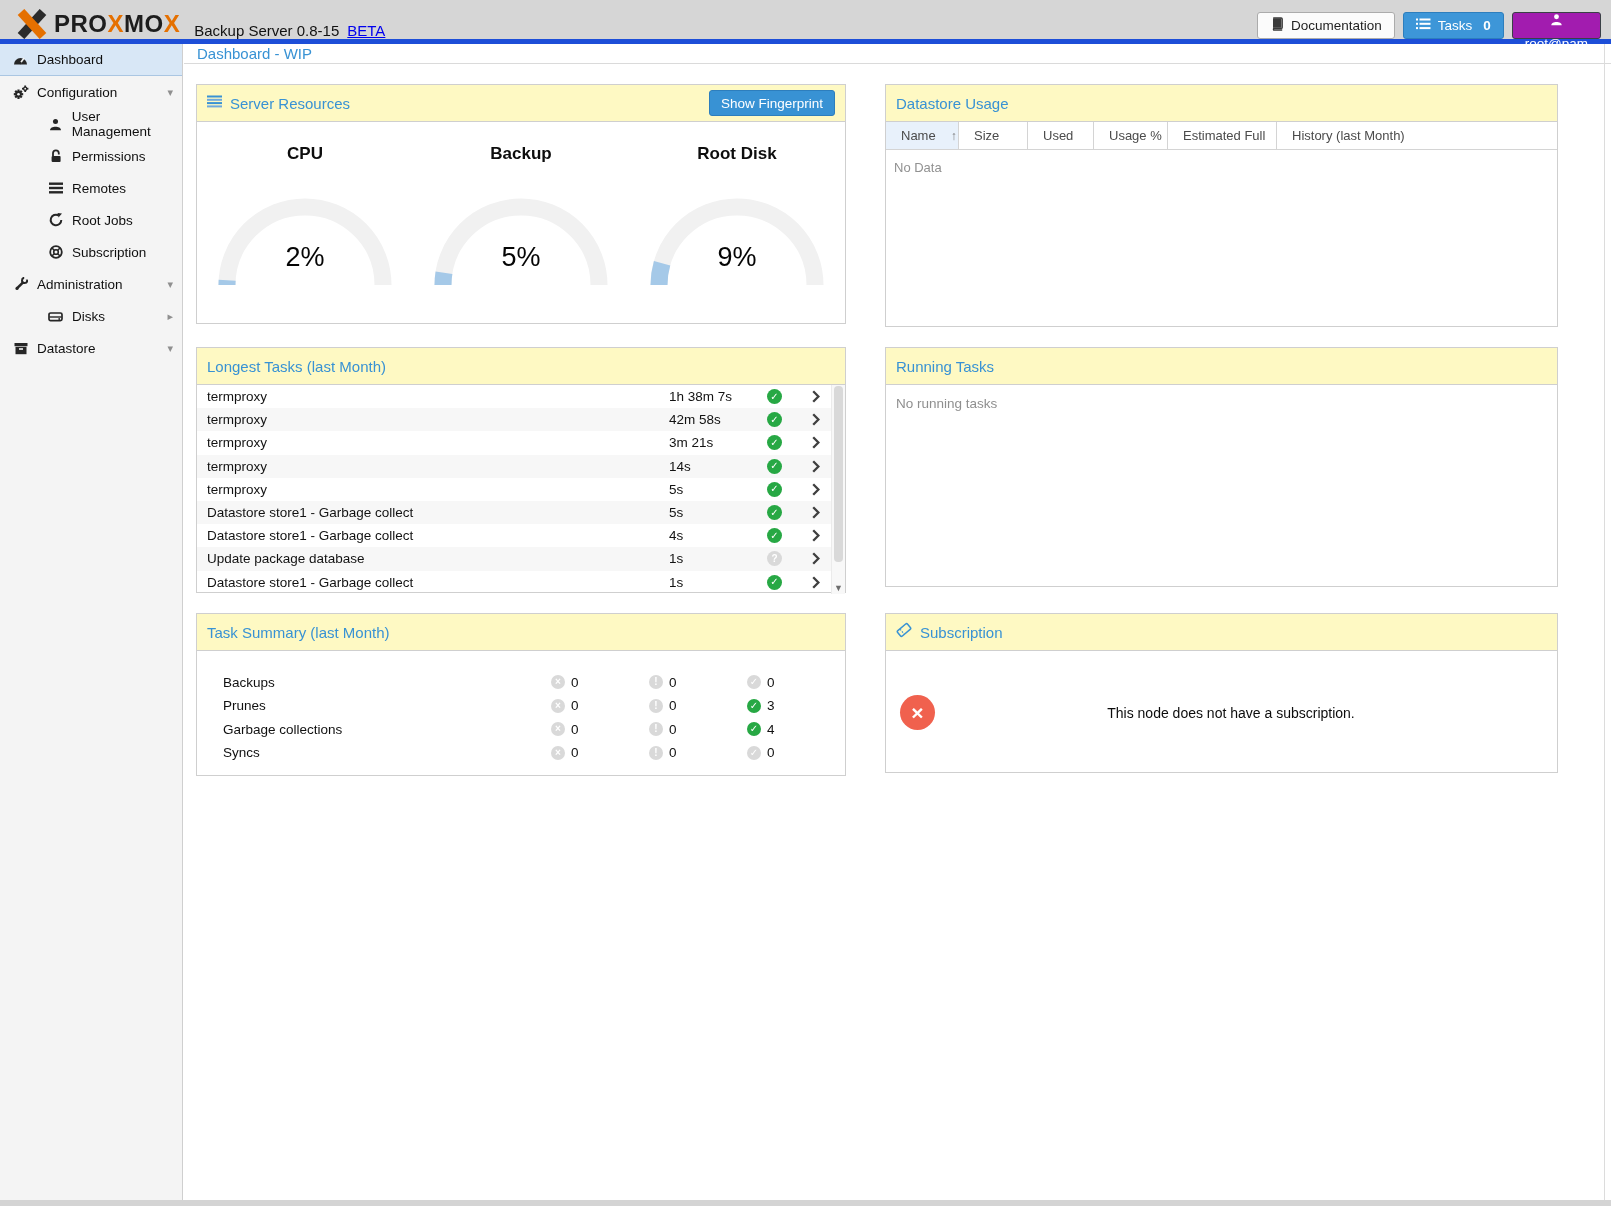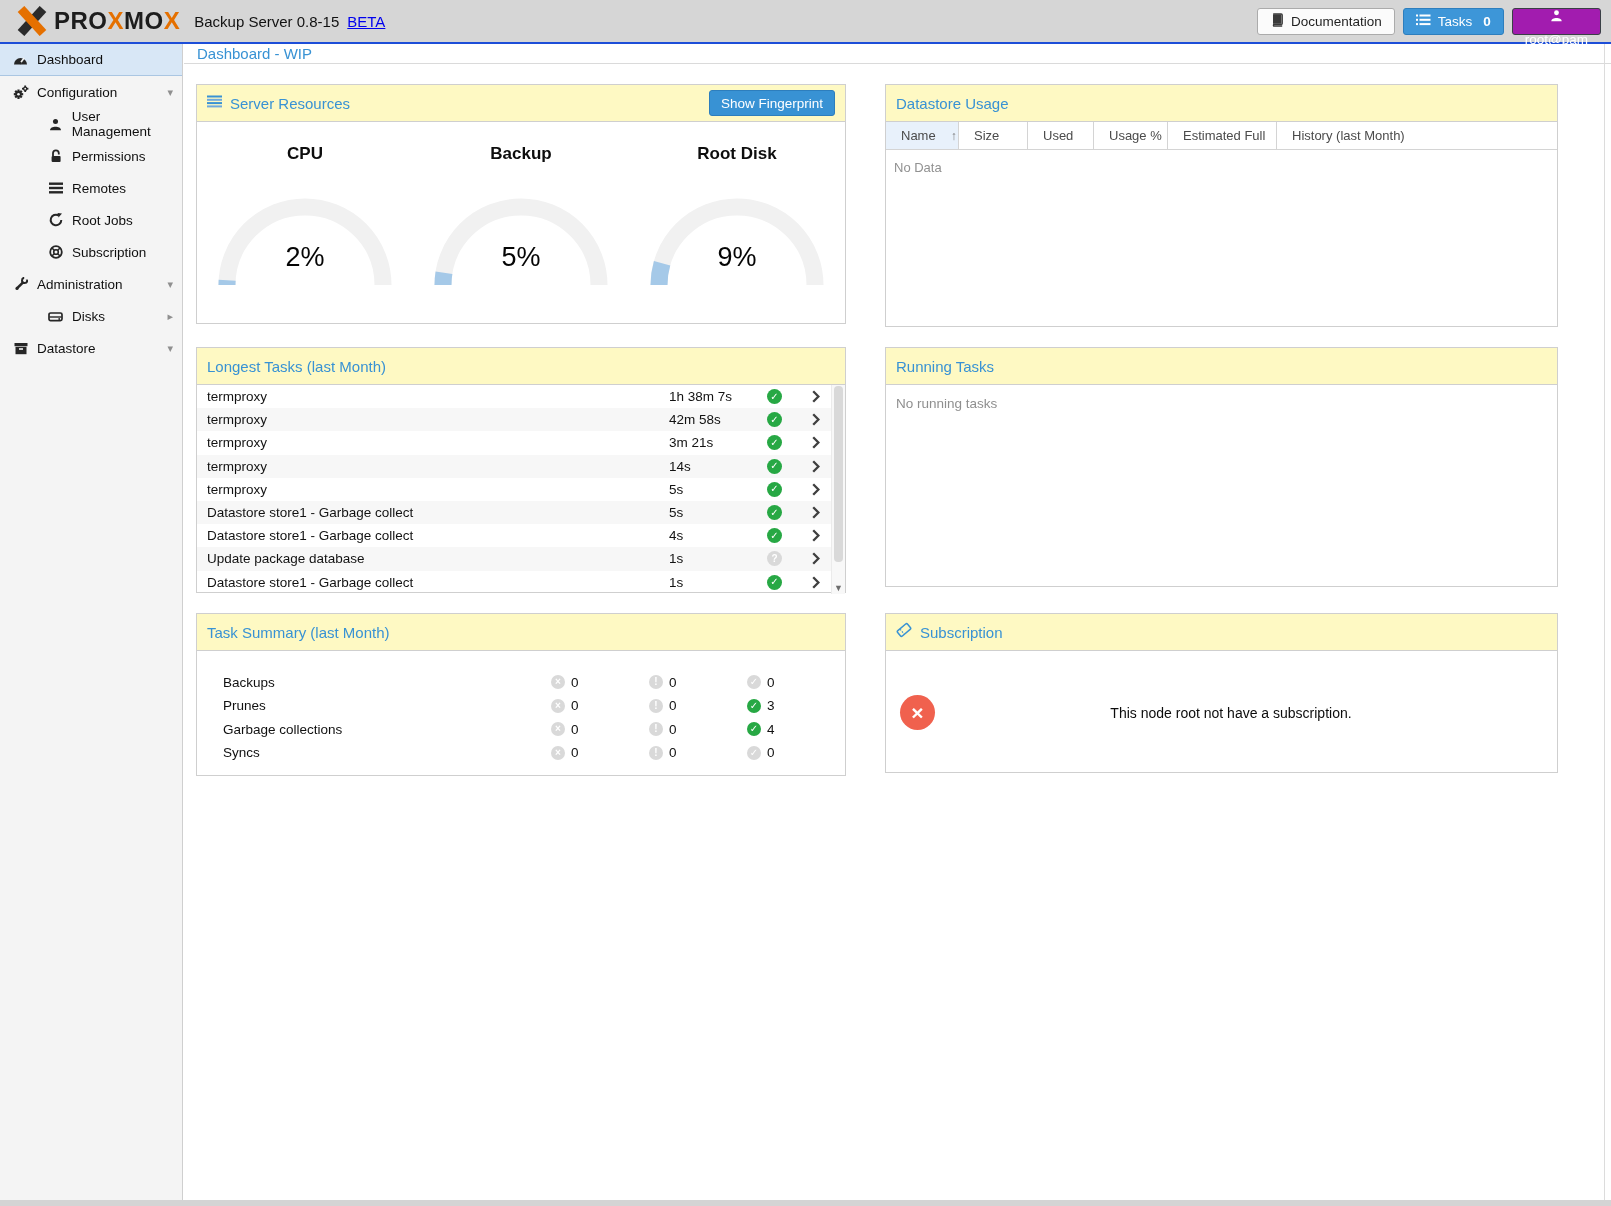--- a/index.html
+++ b/index.html
@@ -4,22 +4,22 @@
 <style>
   * { box-sizing: border-box; margin: 0; padding: 0; }
   html,body { width:1611px; height:1206px; }
   body {
     font-family: "Liberation Sans", "DejaVu Sans", sans-serif;
     background:#fff; position:relative; overflow:hidden; color:#1a1a1a;
   }
   
   .topbar{
     position:absolute; left:0; top:0; width:1611px; height:44px;
-    background:#d6d6d6; border-bottom:2px solid #1d4ed8;
-    display:flex; align-items:center; padding:0 10px;
+    background:#d6d6d6; border-bottom:5px solid #1d4ed8;
+    display:flex; align-items:flex-end; padding:0 10px;
   }
   .logo{ display:flex; align-items:center; margin-left:6px; }
   .logo svg{ display:block; }
   .wordmark{ font-weight:bold; font-size:24px; letter-spacing:.5px; color:#1d1d1d; margin-left:6px; }
   .wordmark .orange{ color:#e57000; }
   .product{ font-size:15px; color:#111; margin-left:14px; }
   .beta-link{ font-size:15px; color:#0000ee; text-decoration:underline; margin-left:8px; cursor:pointer; }
   .topbar-right{ margin-left:auto; display:flex; align-items:center; gap:8px; }
   .tb-btn{
     height:27px; border-radius:3px; display:flex; align-items:center;
@@ -572,20 +572,20 @@
             <g transform="rotate(-40 8 8)">
               <rect x="1.5" y="4.5" width="13" height="7" rx="1.4" fill="none" stroke="#3892d4" stroke-width="1.5"></rect>
               <line x1="5.5" y1="5" x2="5.5" y2="11" stroke="#3892d4" stroke-width="1.2" stroke-dasharray="1.5 1.3"></line>
             </g>
           </svg>
         </span>
         <span class="panel-title">Subscription</span>
       </div>
       <div class="sub-body">
         <span class="sub-x">×</span>
-        <span class="sub-msg">This node root not have a subscription.</span>
+        <span class="sub-msg">This node does not have a subscription.</span>
       </div>
     </div>
   </div>
 </div>
 
 <div class="right-edge"></div>
 <div class="bottom-strip"></div>
 
 </body></html>

